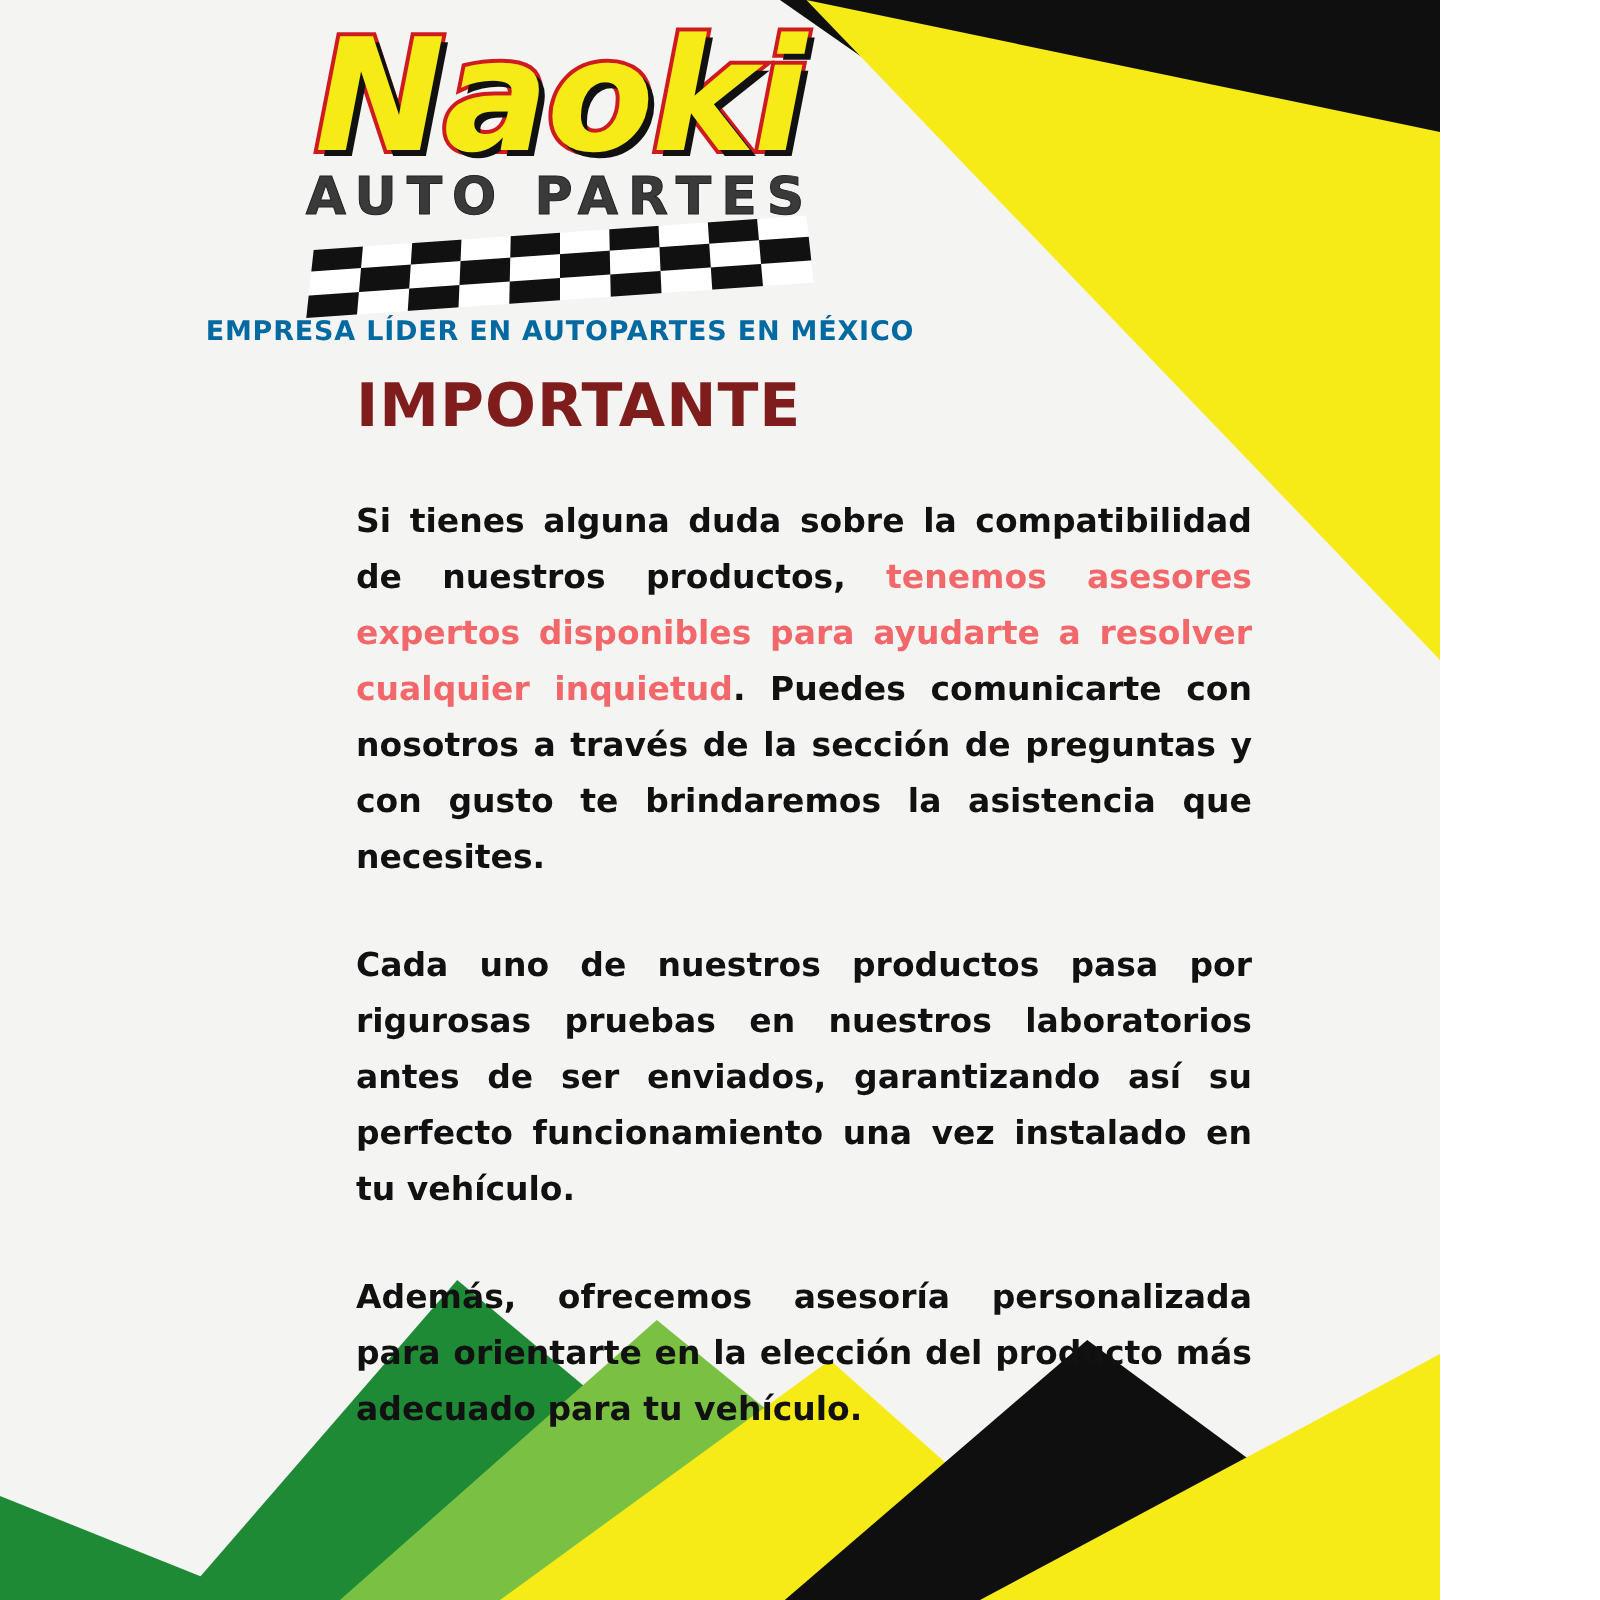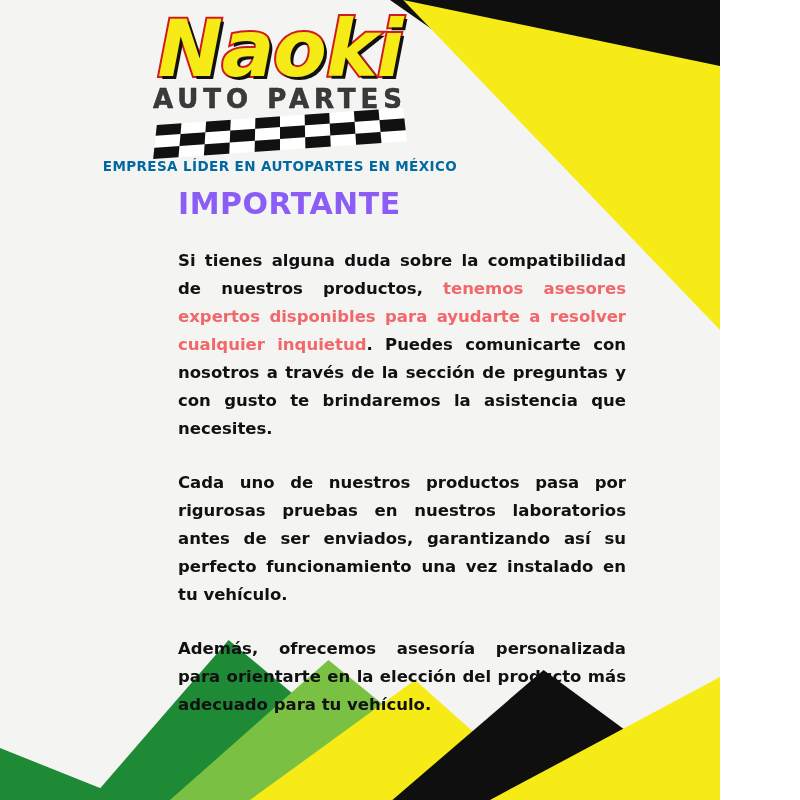--- a/index.html
+++ b/index.html
@@ -146,21 +146,21 @@
   .content {
     position: absolute;
     top: 186px;
     left: 178px;
     width: 448px;
   }
   .title {
     font-family: "DejaVu Sans", sans-serif;
     font-weight: bold;
     font-size: 30px;
-    color: #8b5cf6;
+    color: #7f1d1d;
     letter-spacing: 0.5px;
     margin: 0 0 26px 0;
   }
   .para {
     font-family: "DejaVu Sans", sans-serif;
     font-weight: bold;
     font-size: 16.5px;
     line-height: 28px;
     color: #111111;
     text-align: justify;

